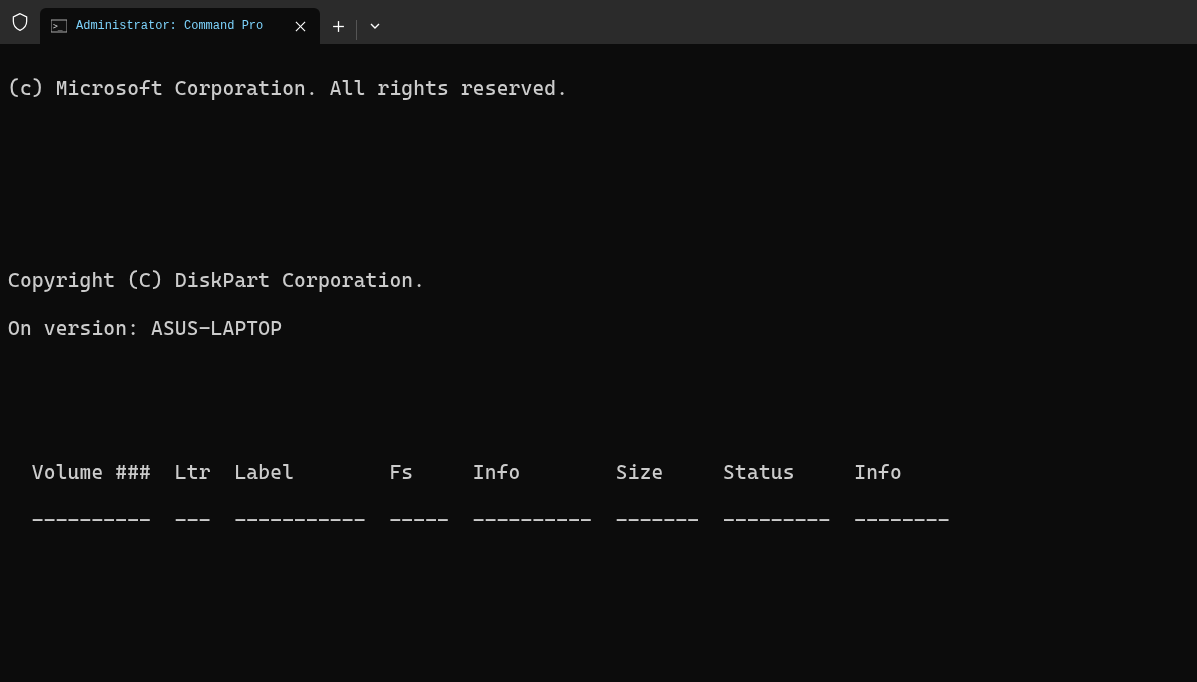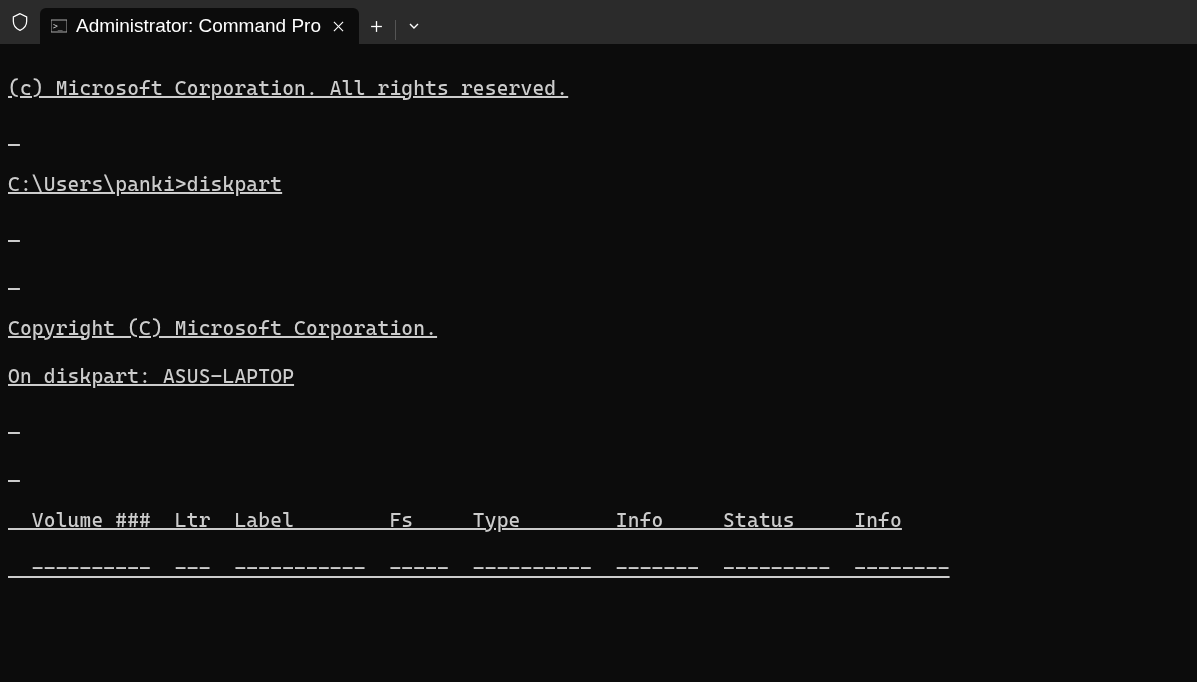--- a/index.html
+++ b/index.html
@@ -39,23 +39,23 @@
     margin-top: 8px;
     min-width: 280px;
     gap: 8px;
   }
   .tab-icon {
     width: 18px; height: 18px;
     display:flex;align-items:center;justify-content:center;
   }
   .tab-icon svg{width:16px;height:16px;}
   .tab-title {
-    font-family: Liberation Sans, sans-serif;
-    font-size: 19px;
-    color: #ffffff;
+    font-family: Liberation Mono, monospace;
+    font-size: 12px;
+    color: #7dd3fc;
     font-weight: 500;
     flex: 1;
     white-space: nowrap;
     overflow: hidden;
   }
   .tab-close {
     width: 20px; height: 20px;
     display:flex;align-items:center;justify-content:center;
     border-radius:3px;
     color:#ffffff;
@@ -72,21 +72,21 @@
   .divider {
     width:1px;height:20px;background:#555;margin-top:16px;
   }
   .terminal {
     padding: 8px 8px;
     white-space: pre;
     line-height: 1.2;
     letter-spacing: 0.2px;
     font-weight: 500;
   }
-  .terminal .line { min-height: 1.2em; text-decoration: underline; }
+  .terminal .line { min-height: 1.2em; }
 </style>
 </head>
 <body>
 
 <div class="titlebar">
   <div class="app-icon">
     <svg viewBox="0 0 24 24" fill="none" stroke="#ffffff" stroke-width="1.5">
       <path d="M12 2 L4 6 v5 c0 5 3.5 9 8 11 4.5-2 8-6 8-11 V6 L12 2z"></path>
     </svg>
   </div>
@@ -115,28 +115,27 @@
   <div class="dropdown">
     <svg viewBox="0 0 12 12" width="12" height="12" fill="none" stroke="#fff" stroke-width="1.4">
       <polyline points="2,4 6,8 10,4"></polyline>
     </svg>
   </div>
 </div>
 
 <div class="terminal">
 <div class="line">(c) Microsoft Corporation. All rights reserved.</div>
 <div class="line"> </div>
-<div class="line">C:\Users\panki&gt;diskpart</div>
 <div class="line"> </div>
 <div class="line"> </div>
-<div class="line">Copyright (C) Microsoft Corporation.</div>
-<div class="line">On diskpart: ASUS-LAPTOP</div>
+<div class="line">Copyright (C) DiskPart Corporation.</div>
+<div class="line">On version: ASUS-LAPTOP</div>
 <div class="line"> </div>
 <div class="line"> </div>
-<div class="line">  Volume ###  Ltr  Label        Fs     Type        Info     Status     Info</div>
+<div class="line">  Volume ###  Ltr  Label        Fs     Info        Size     Status     Info</div>
 <div class="line">  ----------  ---  -----------  -----  ----------  -------  ---------  --------</div>
 
 
 
 
 
 
 
 
 

